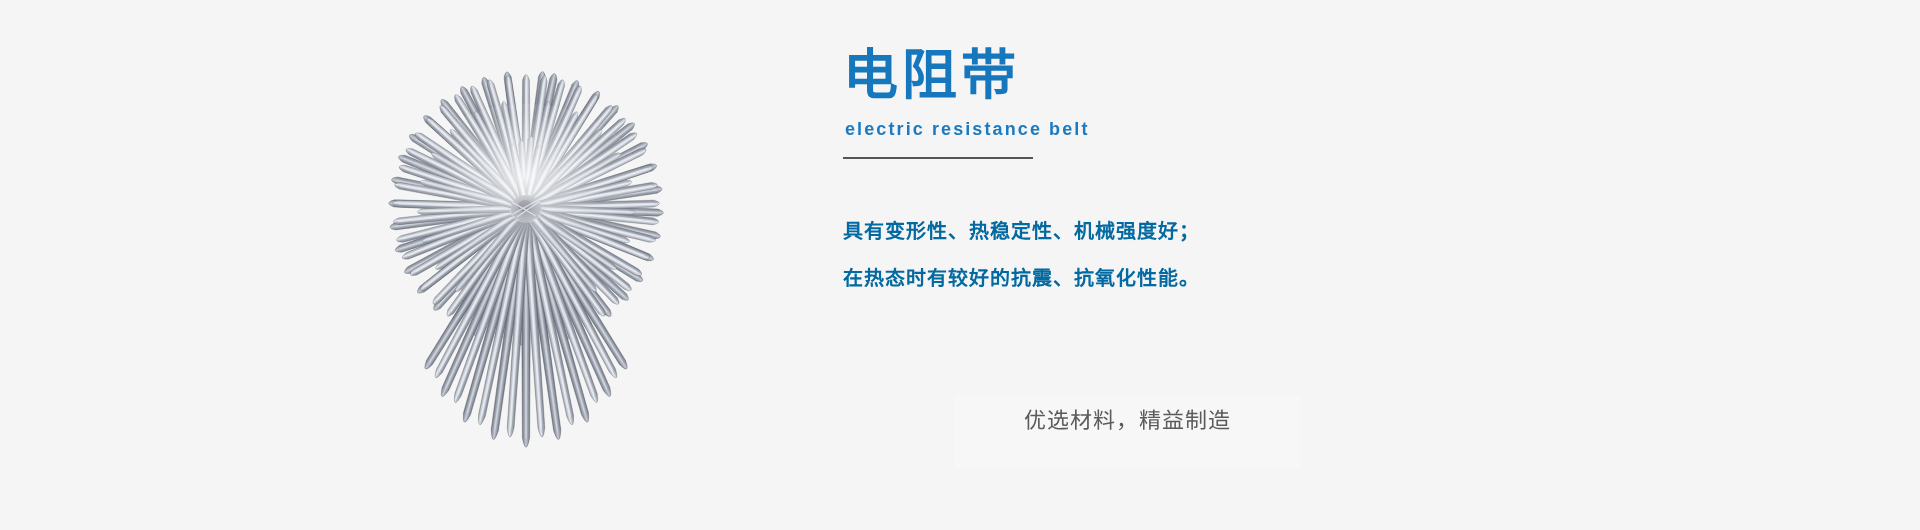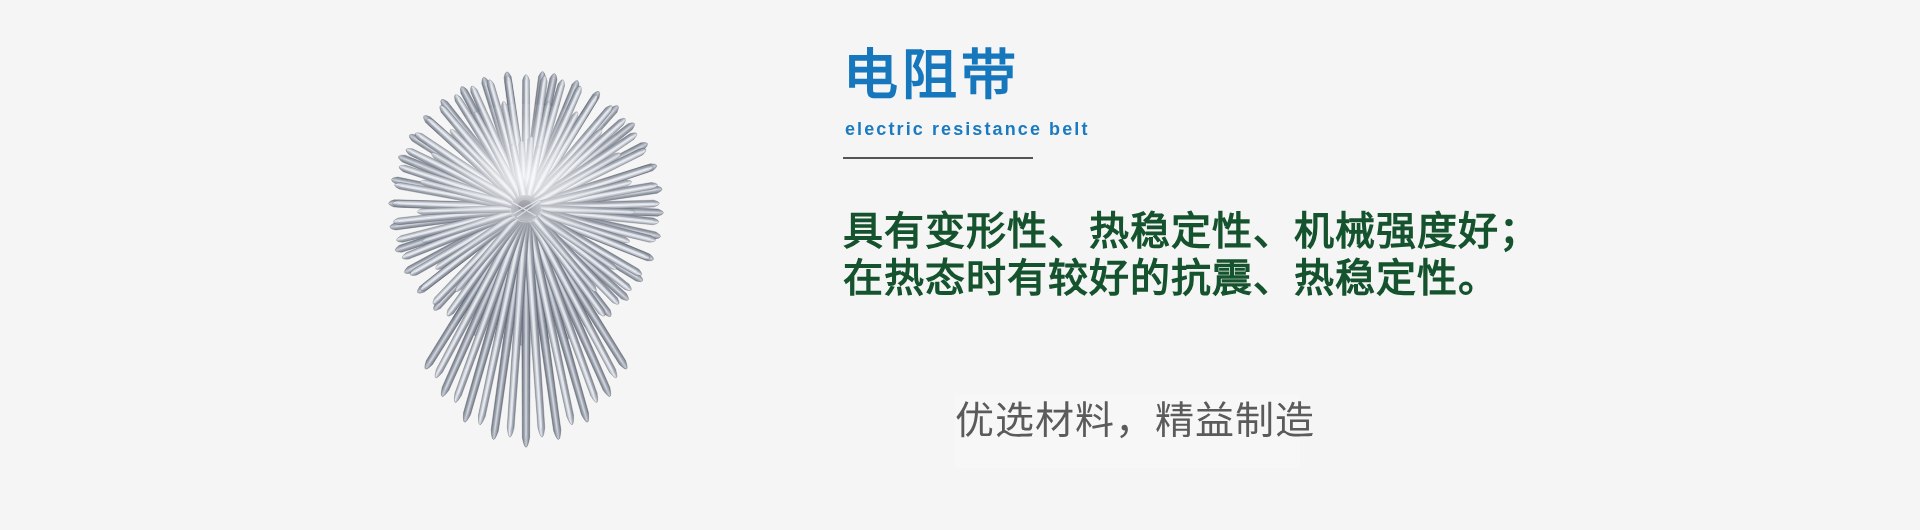--- a/index.html
+++ b/index.html
@@ -73,44 +73,44 @@
     width: 190px;
     height: 2px;
     background: #555555;
     margin: 17px 0 0 0;
     border: 0;
   }
 
   #description {
     margin: 49px 0 0 0;
     font-family: "DejaVu Sans", "Liberation Sans", sans-serif;
-    font-size: 40px;
+    font-size: 20px;
     line-height: 47px;
     font-weight: 700;
-    color: #14532d;
+    color: #0369a1;
     letter-spacing: 1px;
   }
   #description .desc-line {
     display: block;
     white-space: nowrap;
   }
 
   
   #slogan {
     position: absolute;
     left: 955px;
     top: 395px;
     width: 345px;
     height: 73px;
     background: #f7f7f7;
     text-align: center;
   }
   #slogan-cn {
     font-family: "DejaVu Sans", "Liberation Sans", sans-serif;
-    font-size: 39px;
+    font-size: 22px;
     line-height: 46px;
     font-weight: 400;
     color: #5b5b5b;
     letter-spacing: 1px;
     white-space: nowrap;
     margin: 0;
     padding-top: 3px;
   }
   #slogan-en {
     font-family: "DejaVu Sans Mono", "Liberation Mono", monospace;
@@ -543,21 +543,21 @@
 
   <div id="text-block">
     <h1 id="title-cn">电阻带</h1>
 
     <p id="title-en">electric resistance belt</p>
 
     <hr id="title-rule">
 
     <div id="description">
       <span class="desc-line">具有变形性、热稳定性、机械强度好；</span>
-      <span class="desc-line">在热态时有较好的抗震、热稳定性。</span>
+      <span class="desc-line">在热态时有较好的抗震、抗氧化性能。</span>
     </div>
   </div>
 
   <div id="slogan">
     <p id="slogan-cn">优选材料，精益制造</p>
   </div>
 
 </div>
 
 </body></html>

